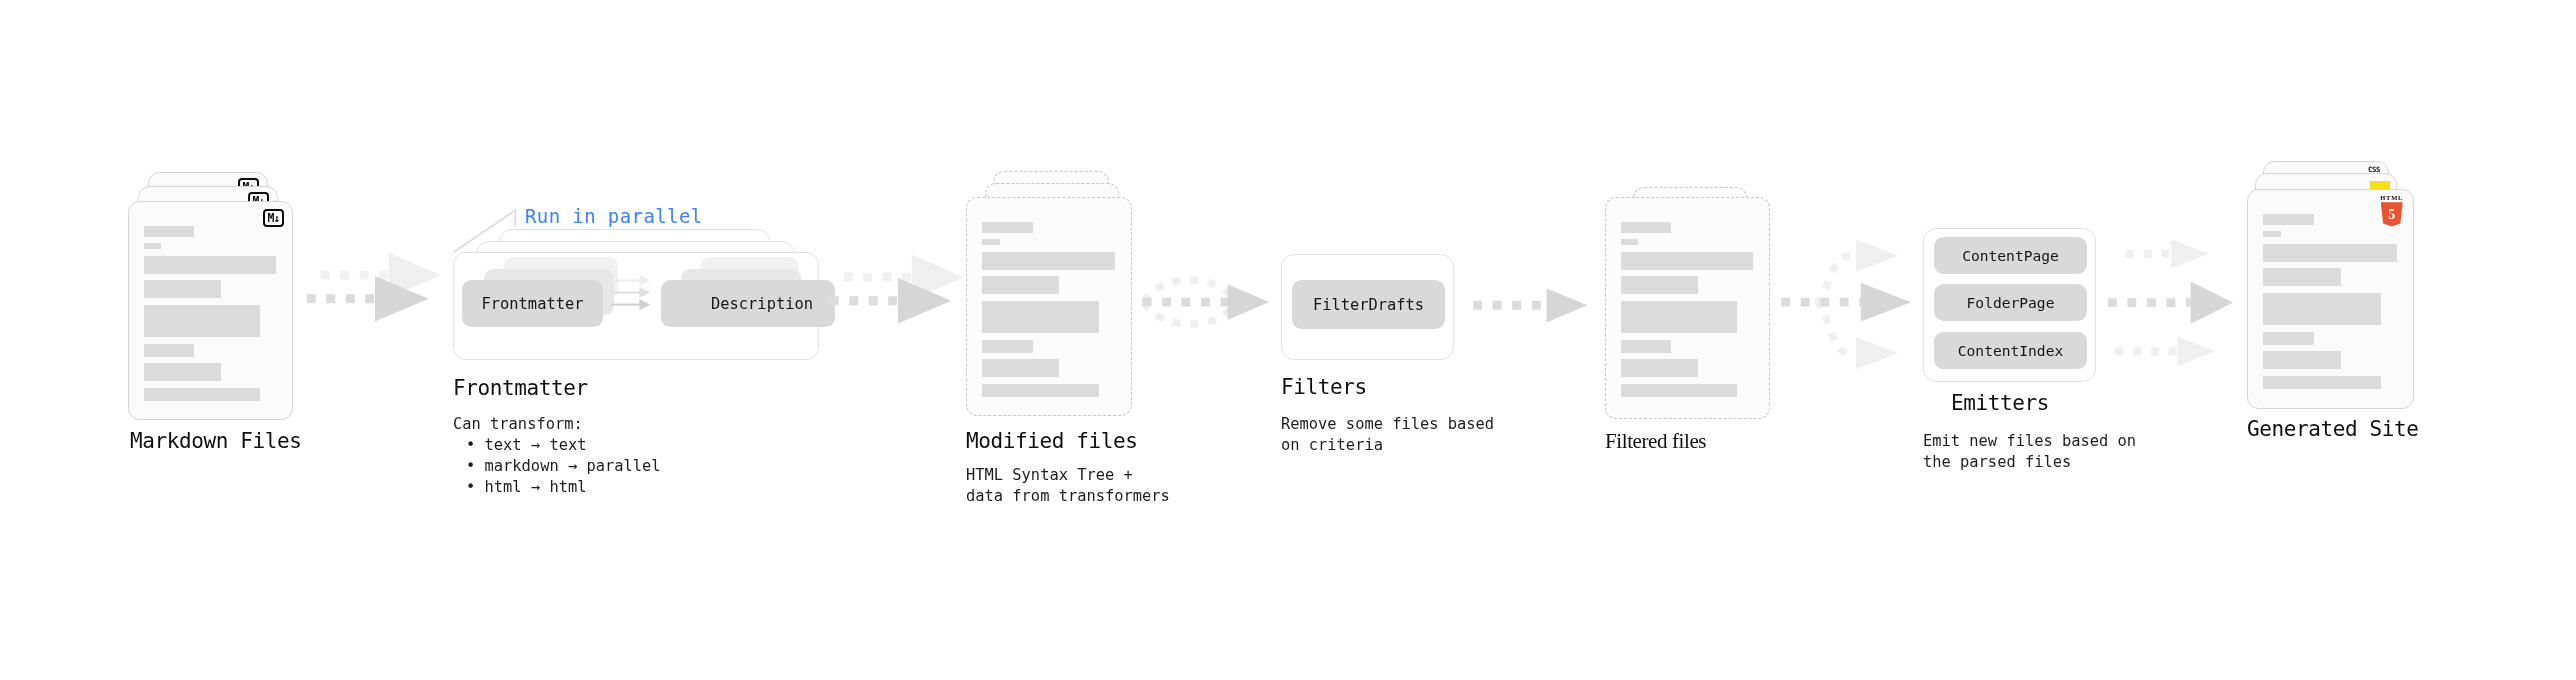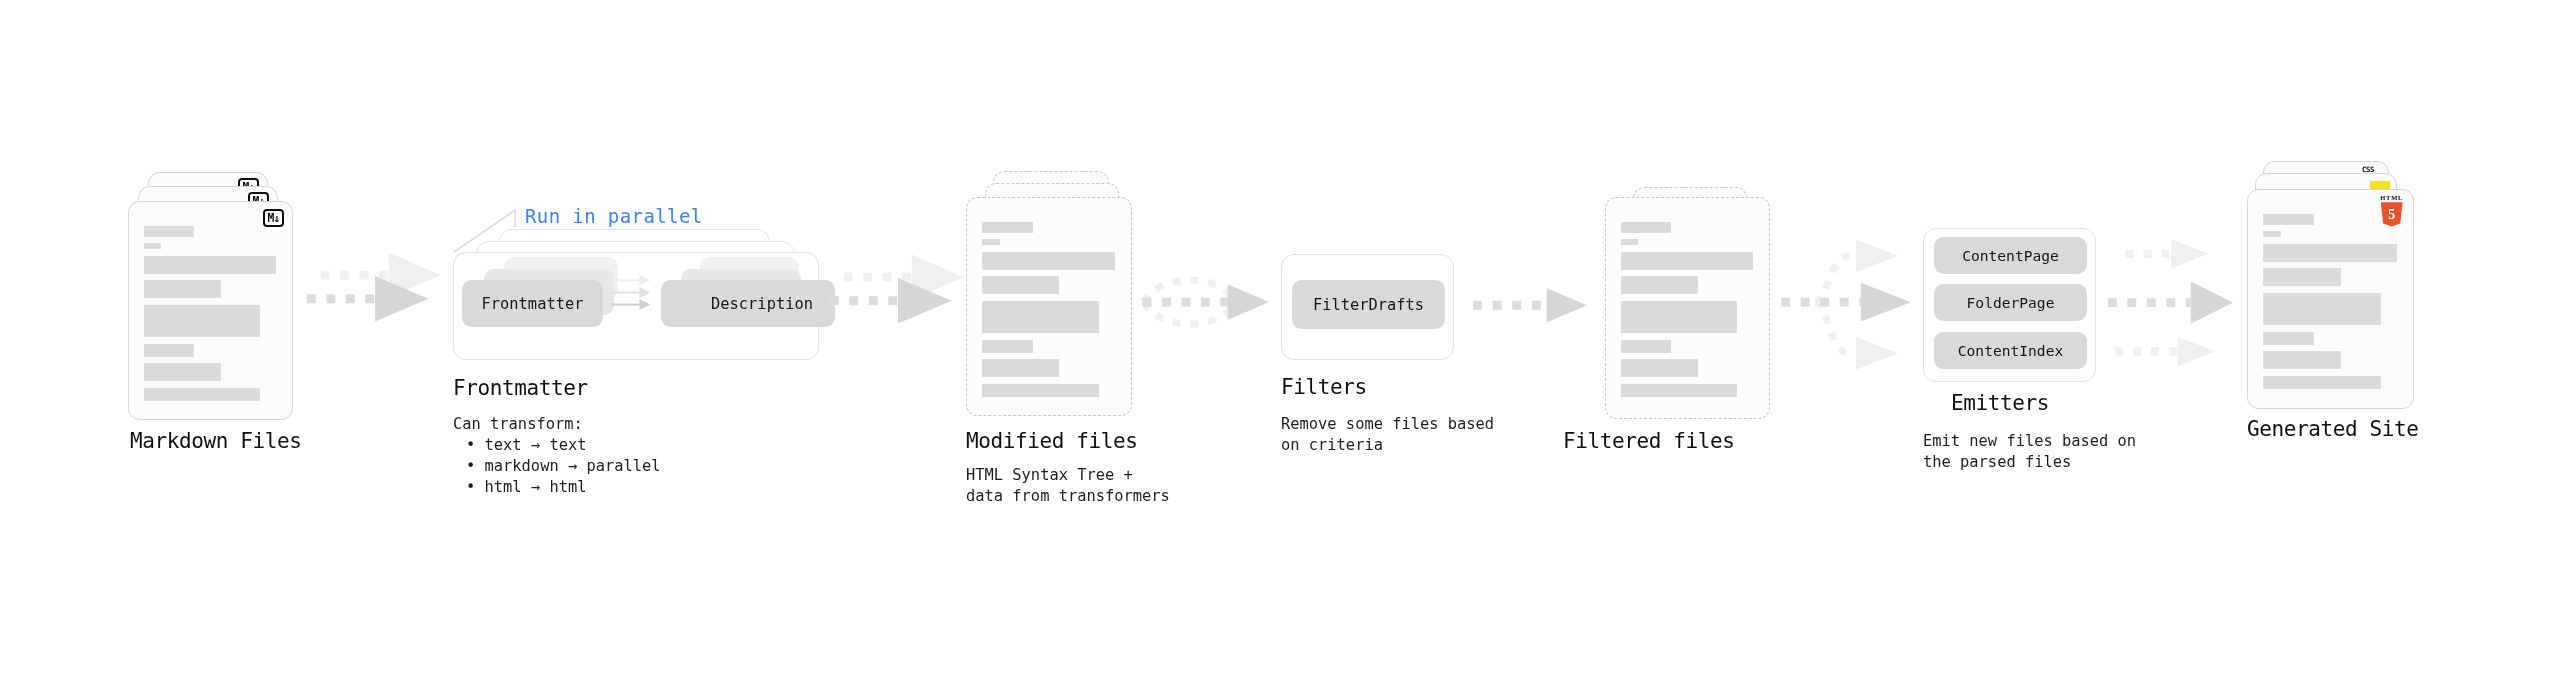--- a/index.html
+++ b/index.html
@@ -22,21 +22,21 @@
   
   .stage-title { position:absolute; font-size:21px; color:#0f0f0f; white-space:nowrap; letter-spacing:-0.4px; }
   .stage-sub   { position:absolute; font-size:15.4px; line-height:21px; color:#1d1d1d; white-space:pre-line; }
   .callout-text { position:absolute; font-size:19px; color:#3b82f6; white-space:nowrap; letter-spacing:0.4px; }
   .arrow-svg { position:absolute; }
   
   .md-badge { position:absolute; top:6.5px; right:8.1px; background:#ffffff; border:2.4px solid #0c0c0c; border-radius:4.1px;
               font-size:11.4px; font-weight:bold; color:#0c0c0c; line-height:14.6px; padding:0 2.4px; letter-spacing:-0.8px; }
   .md-badge.small { top:4.9px; }
   
-  .css-badge { position:absolute; top:4.1px; right:8.1px; width:18px; text-align:left; }
+  .css-badge { position:absolute; top:4.1px; right:8.1px; width:18px; text-align:right; }
   .css-badge .css-text { font-size:7.3px; font-weight:bold; color:#0c0c0c; line-height:7.3px; letter-spacing:-0.4px; }
   .css-badge .css-underline { height:3.3px; background:#2663f2; margin-top:0.8px; border-radius:0.8px; }
   .js-badge { position:absolute; top:6.5px; right:6.5px; width:19.5px; height:9px; background:#f7df1e; }
   .html5-badge { position:absolute; top:4.1px; right:7.3px; width:28px; text-align:center;font-family:Liberation Serif, serif; }
   .html5-badge .html5-text { font-size:6.5px; font-weight:bold; color:#0c0c0c; letter-spacing:0.8px; line-height:8.1px; }
   .html5-shield { width:22px; height:24.4px; margin:0 auto; background:#e8542f;
                   clip-path:polygon(0 0,100% 0,89% 87%,50% 100%,11% 87%);
                   display:flex; align-items:center; justify-content:center; }
   .html5-shield span { color:#ffffff; font-size:14px; font-weight:bold; line-height:21px; }
 </style>
@@ -160,21 +160,21 @@
         <div class="bar" style="width: 38%; height: 11.4px;"></div>
         <div class="bar" style="width: 13%; height: 5.7px;"></div>
         <div class="bar" style="width: 100%; height: 18px;"></div>
         <div class="bar" style="width: 58%; height: 18px;"></div>
         <div class="bar" style="width: 88%; height: 32.5px;"></div>
         <div class="bar" style="width: 38%; height: 13px;"></div>
         <div class="bar" style="width: 58%; height: 18px;"></div>
         <div class="bar" style="width: 88%; height: 13px;"></div>
       </div>
   </div>
-  <div class="stage-title" style="left:1563px;top:429px;">Filtered files</div>
+  <div class="stage-title" style="left:1605px;top:429px;font-family:Liberation Serif, serif;">Filtered files</div>
 
   <svg class="arrow-svg" style="left:1778px;top:238px;" width="138" height="138" viewBox="0 0 170 170">
     <path d="M46,79 C62,79 62,22 88,22 L96,22" fill="none" stroke="#f0f0f0" stroke-width="9" stroke-dasharray="10 12"></path>
     <polygon points="96,2 148,22 96,42" fill="#efefef"></polygon>
     <path d="M46,79 C62,79 62,142 88,142 L96,142" fill="none" stroke="#f0f0f0" stroke-width="9" stroke-dasharray="10 12"></path>
     <polygon points="96,122 148,142 96,162" fill="#efefef"></polygon>
     <line x1="4" y1="79" x2="102" y2="79" stroke="#dcdcdc" stroke-width="11" stroke-dasharray="11 13"></line>
     <polygon points="102,55 164,79 102,103" fill="#d6d6d6"></polygon>
   </svg>
 

